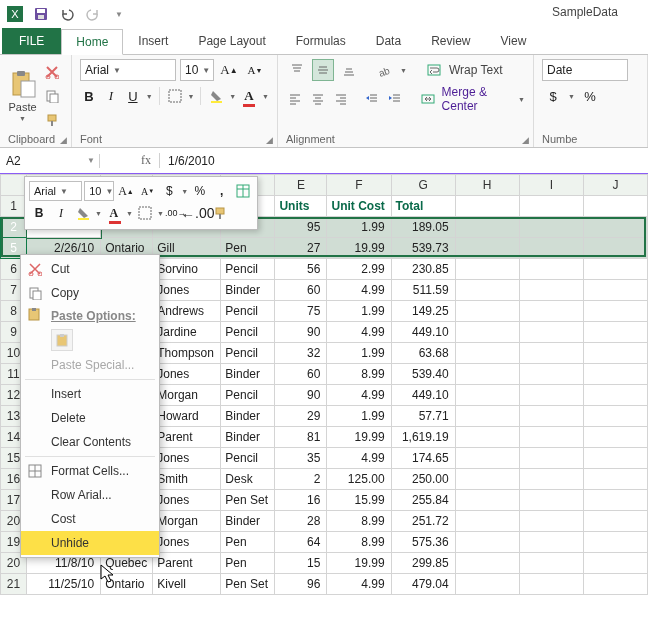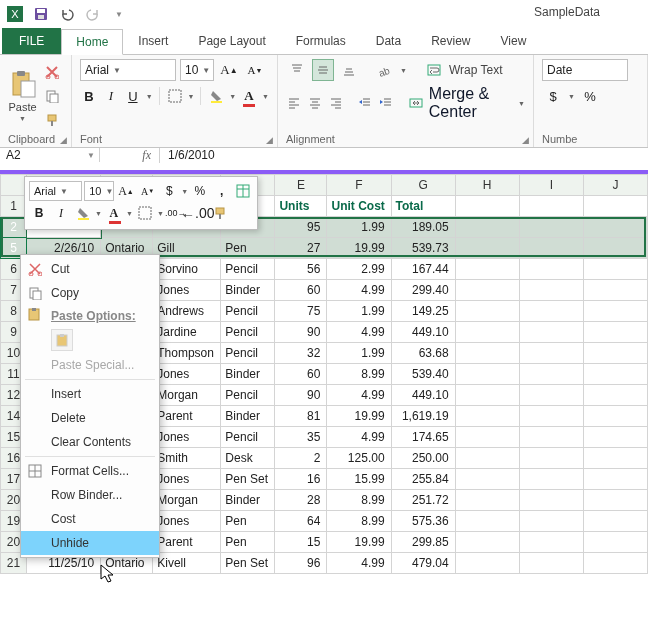--- a/index.html
+++ b/index.html
@@ -4,41 +4,41 @@
 <style>
   * { box-sizing: border-box; margin: 0; padding: 0; font-family: "Segoe UI", Arial, sans-serif; }
   body { width: 648px; height: 636px; background: #fff; overflow: hidden; font-size: 12px; color: #222; position: relative; }
 
   
   .titlebar { height: 28px; background: #fff; display: flex; align-items: center; position: relative; border-bottom: 0; }
   .titlebar .qat { display: flex; align-items: center; gap: 4px; padding-left: 4px; }
   .qat-icon { width: 22px; height: 22px; display: flex; align-items: center; justify-content: center; }
   .excel-logo { width: 20px; height: 20px; }
   .title-text { position: absolute; left: 50%; transform: translateX(-50%); top: 5px; font-size: 12px; color: #444; }
-  .title-text { left: auto; right: 48px; transform: none; margin-left: 44px; } 
+  .title-text { left: auto; right: 30px; transform: none; margin-left: 44px; } 
 
   
   .ribbon-tabs { height: 26px; display: flex; align-items: stretch; background: #fff; }
   .tab { padding: 0 14px; display: flex; align-items: center; font-size: 12px; color: #444; cursor: pointer; border: 1px solid transparent; }
   .tab-file { background: #217346; color: #fff; padding: 0 16px; margin-left: 2px; }
   .tab-active { border: 1px solid #c5c5c5; border-bottom: 1px solid #fff; color: #217346; background: #fff; position: relative; top: 1px; }
 
   
   .ribbon { height: 94px; border-top: 1px solid #c5c5c5; border-bottom: 1px solid #c5c5c5; background: #f9f9f9; display: flex; }
   .group { border-right: 1px solid #dcdcdc; padding: 4px 8px 2px; display: flex; flex-direction: column; justify-content: space-between; position: relative; }
   .group-label { font-size: 11px; color: #666; padding-top: 2px; position: relative; }
   .group-label .launcher { position: absolute; right: -4px; bottom: 0; font-size: 9px; color: #888; }
   .row { display: flex; align-items: center; gap: 4px; }
   .rbtn { width: 22px; height: 22px; display: flex; align-items: center; justify-content: center; border: 1px solid transparent; cursor: pointer; font-size: 13px; }
   .sel { border: 1px solid #bfbfbf; background: #fff; height: 22px; display: flex; align-items: center; padding: 0 4px; font-size: 12px; }
   .sel .arrow { font-size: 8px; color: #666; margin-left: 4px; }
   .bigbtn { display: flex; flex-direction: column; align-items: center; justify-content: center; width: 44px; height: 64px; cursor: pointer; font-size: 11px; color: #444; gap: 2px; }
 
   
-  .fbar { height: 26px; border-bottom: 4px solid #8b5cf6; display: flex; align-items: flex-start; }
+  .fbar { height: 26px; border-bottom: 1px solid #8b5cf6; display: flex; align-items: center; }
   .namebox { width: 100px; border-right: 1px solid #d0d0d0; display: flex; align-items: center; padding: 0 6px; background: #fff; position: relative; }
   .namebox .arrow { position: absolute; right: 4px; font-size: 8px; color: #888; }
   .fspacer { width: 60px; border-right: 1px solid #d0d0d0; display: flex; align-items: center; justify-content: flex-end; padding-right: 8px; color: #888; gap: 8px; }
   .ftext { flex: 1; display: flex; align-items: center; padding-left: 8px; background: #fff; }
 
   
   .grid-wrap { position: relative; }
   table.grid { border-collapse: collapse; table-layout: fixed; width: 648px; }
   table.grid th, table.grid td { border: 1px solid #d4d4d4; height: 21px; font-size: 12px; overflow: hidden; white-space: nowrap; }
   table.grid th { background: #eef3ee; font-weight: normal; color: #333; text-align: center; position: relative; }
@@ -58,21 +58,21 @@
   
   .minitoolbar { position: absolute; left: 24px; top: 176px; width: 234px; background: #fdfdfd; border: 1px solid #bcbcbc; box-shadow: 2px 2px 6px rgba(0,0,0,.2); padding: 4px; z-index: 40; }
   .minitoolbar .row { margin-bottom: 2px; gap: 2px; }
   .minitoolbar .sel { height: 20px; font-size: 11px; }
   .minitoolbar .rbtn { width: 20px; height: 20px; font-size: 12px; }
 
   
   .ctxmenu { position: absolute; left: 20px; top: 254px; width: 140px; background: #fdfdfd; border: 1px solid #bcbcbc; box-shadow: 2px 2px 8px rgba(0,0,0,.25); z-index: 50; padding: 2px 0; }
   .ctxmenu .item { height: 24px; display: flex; align-items: center; padding: 0 8px 0 30px; font-size: 12px; color: #333; position: relative; cursor: pointer; }
   .ctxmenu .item.disabled { color: #a8a8a8; }
-  .ctxmenu .item.hover { background: #7dd3fc; }
+  .ctxmenu .item.hover { background: #fde047; }
   .ctxmenu .sep { height: 1px; background: #e0e0e0; margin: 2px 4px; }
   .ctxmenu .item .ico { position: absolute; left: 6px; top: 4px; width: 16px; height: 16px; display: flex; align-items: center; justify-content: center; color: #777; }
   .ctxmenu .header { font-weight: bold; color: #888; padding: 4px 8px 4px 30px; font-size: 12px; position: relative; text-decoration: underline; }
   .ctxmenu .header .ico { position: absolute; left: 6px; top: 2px; }
   .ctxmenu .paste-pad { height: 26px; padding-left: 30px; display:flex; align-items:center;}
   .paste-opt { width: 22px; height: 22px; border: 1px solid #dcdcdc; background: #f4f4f4; display:flex;align-items:center;justify-content:center;}
 
   .cursor { position: absolute; left: 100px; top: 564px; z-index: 60; pointer-events: none; }
 
   svg { display: block; }
@@ -287,21 +287,21 @@
               <path d="M1 4 L4 6 L1 8 Z" fill="#36c"></path>
             </svg>
           </span>
         <span style="width:8px"></span>
         <span class="rbtn">
             <svg width="14" height="14">
               <rect x="1" y="3" width="12" height="8" fill="none" stroke="#3a7"></rect>
               <path d="M4 7 h6 M6 5 l-2 2 l2 2 M8 5 l2 2 l-2 2" fill="none" stroke="#666"></path>
             </svg>
           </span>
-        <span style="font-size:16px;color:#0f172a;cursor:pointer">Merge &amp; Center</span>
+        <span style="font-size:12px;color:#4c1d95;cursor:pointer">Merge &amp; Center</span>
         <span style="font-size:7px;color:#666;margin-left:2px">▼</span>
       </div>
     </div>
     <div class="group-label"><span>Alignment</span><span class="launcher">◢</span></div>
   </div>
 
   <div class="group" style="flex:1">
     <div style="display:flex;flex-direction:column;gap:4px">
       <div class="row">
         <div class="sel" style="width:86px">
@@ -317,21 +317,21 @@
     <div class="group-label"><span>Numbe</span></div>
   </div>
 </div>
 
 <div class="fbar">
   <div class="namebox">
       <span>A2</span>
       <span class="arrow">▼</span>
     </div>
   <div class="fspacer">
-    <span style="font-style:italic;font-family:serif;color:#666">fx</span>
+    <span style="font-family:serif;color:#666">fx</span>
   </div>
   <div class="ftext">1/6/2010</div>
 </div>
 
 <div class="grid-wrap">
 <table class="grid" id="grid">
   <colgroup>
     <col class="rowhdr-col" style="width:26px">
     <col class="col-A">
         <col class="col-B">
@@ -400,34 +400,34 @@
           <td class="txt"></td>
         </tr>
         <tr>
           <th class="rowhdr">6</th>
           <td class="num"></td>
           <td class="txt"></td>
           <td class="txt">Sorvino</td>
           <td class="txt">Pencil</td>
           <td class="num">56</td>
           <td class="num">2.99</td>
-          <td class="num">167.44</td>
+          <td class="num">230.85</td>
           <td class="txt"></td>
           <td class="txt"></td>
           <td class="txt"></td>
         </tr>
         <tr>
           <th class="rowhdr">7</th>
           <td class="num"></td>
           <td class="txt"></td>
           <td class="txt">Jones</td>
           <td class="txt">Binder</td>
           <td class="num">60</td>
           <td class="num">4.99</td>
-          <td class="num">299.40</td>
+          <td class="num">511.59</td>
           <td class="txt"></td>
           <td class="txt"></td>
           <td class="txt"></td>
         </tr>
         <tr>
           <th class="rowhdr">8</th>
           <td class="num"></td>
           <td class="txt"></td>
           <td class="txt">Andrews</td>
           <td class="txt">Pencil</td>
@@ -479,20 +479,33 @@
         </tr>
         <tr>
           <th class="rowhdr">12</th>
           <td class="num"></td>
           <td class="txt"></td>
           <td class="txt">Morgan</td>
           <td class="txt">Pencil</td>
           <td class="num">90</td>
           <td class="num">4.99</td>
           <td class="num">449.10</td>
+          <td class="txt"></td>
+          <td class="txt"></td>
+          <td class="txt"></td>
+        </tr>
+        <tr>
+          <th class="rowhdr">13</th>
+          <td class="num"></td>
+          <td class="txt"></td>
+          <td class="txt">Howard</td>
+          <td class="txt">Binder</td>
+          <td class="num">29</td>
+          <td class="num">1.99</td>
+          <td class="num">57.71</td>
           <td class="txt"></td>
           <td class="txt"></td>
           <td class="txt"></td>
         </tr>
         <tr>
           <th class="rowhdr">14</th>
           <td class="num"></td>
           <td class="txt"></td>
           <td class="txt">Parent</td>
           <td class="txt">Binder</td>
@@ -706,21 +719,21 @@
       <span class="ico">
         <svg width="14" height="14">
           <rect x="1" y="1" width="12" height="12" fill="none" stroke="#888"></rect>
           <line x1="1" y1="7" x2="13" y2="7" stroke="#888"></line>
           <line x1="7" y1="1" x2="7" y2="13" stroke="#888"></line>
         </svg>
       </span>
       <span>Format Cells...</span>
     </div>
   <div class="item">
-      <span>Row Binder...</span>
+      <span>Row Arial...</span>
     </div>
   <div class="item">
       <span>Cost</span>
     </div>
   <div class="item hover">
       <span>Unhide</span>
     </div>
 </div>
 
 <svg class="cursor" width="18" height="22">

